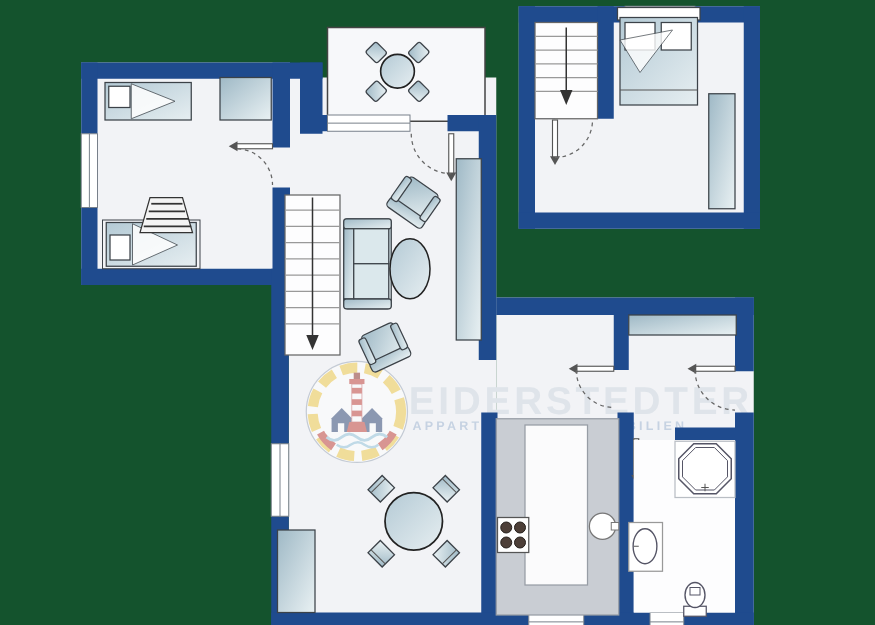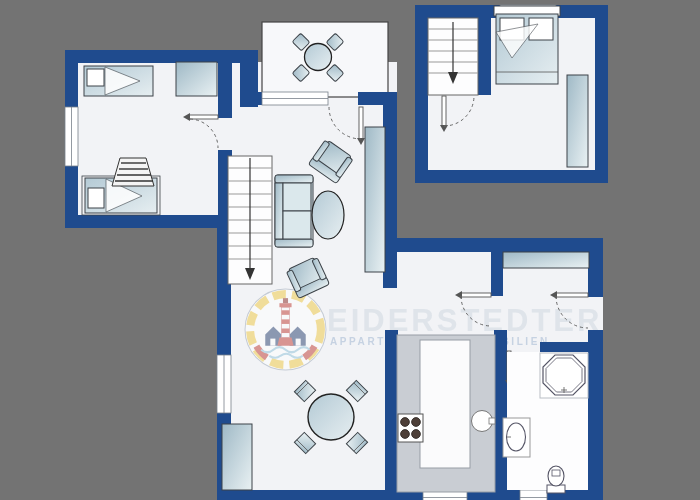--- a/index.html
+++ b/index.html
@@ -1,16 +1,16 @@
 <!DOCTYPE html>
 <html style="--wall: #1f4b8e; --floor: #f2f3f6; --counter: #c9cdd3; --furniture-dark: #9fb9c6; --furniture-light: #e9f1f3; --watermark-text: #dfe4ea; --watermark-subtext: #c6d2e2; --logo-yellow: #f0c840; --logo-red: #c03a30; --logo-navy: #27406e; --logo-water: #8fc3d9;"><head>
 <meta charset="utf-8">
 <style>
   html,body{margin:0;padding:0;background:#fff;font-family:"Liberation Sans",sans-serif;}
-  .stage{position:relative;width:700px;height:500px;background:#737373;overflow:hidden;}
+  .stage{position:relative;width:700px;height:500px;background:#14532d;overflow:hidden;}
   .layer{position:absolute;left:0;top:0;width:700px;height:500px;}
   
   .watermark{position:absolute;left:0;top:0;width:700px;height:500px;pointer-events:none;}
   .wm-logo{position:absolute;left:243px;top:287px;width:85px;height:85px;opacity:.5;}
   .wm-brand{position:absolute;left:327px;top:303px;font-size:31px;font-weight:bold;
             letter-spacing:3px;color:var(--watermark-text,#dfe4ea);white-space:nowrap;}
   .wm-sub{position:absolute;left:330px;top:336px;font-size:10px;font-weight:bold;
           letter-spacing:2.6px;color:var(--watermark-subtext,#c6d2e2);white-space:nowrap;}
   .wall{fill:var(--wall,#1f4b8e);}
   .floor{fill:var(--floor,#f2f3f6);}

